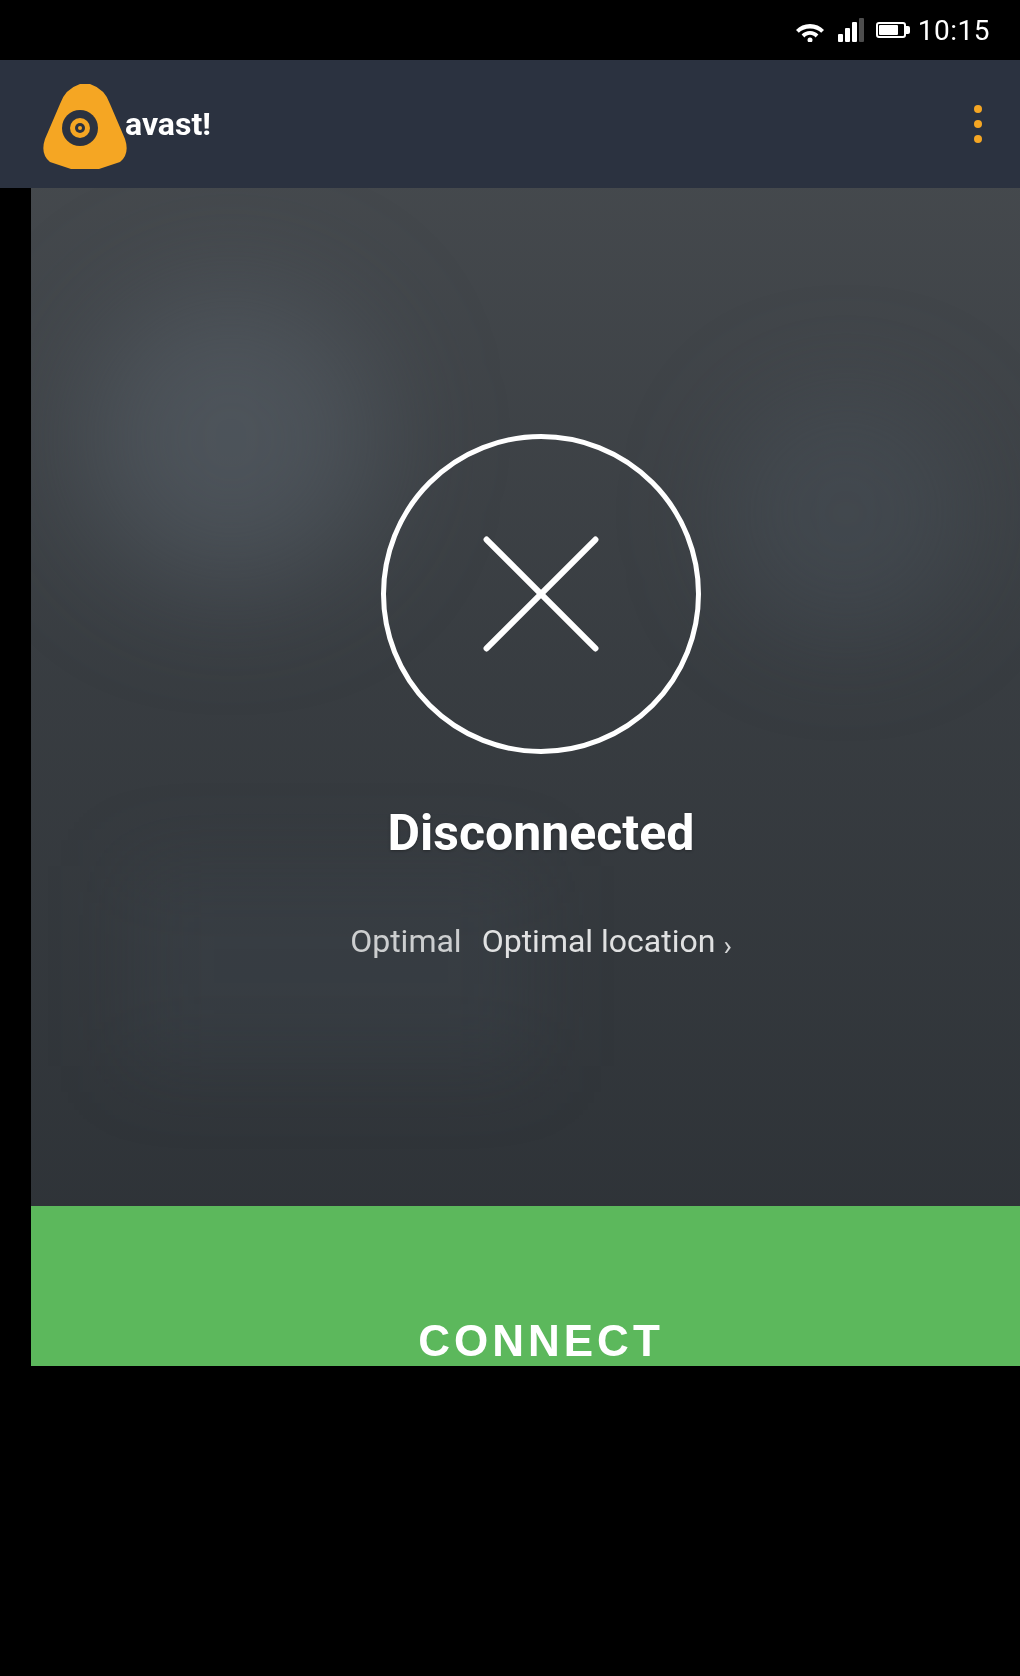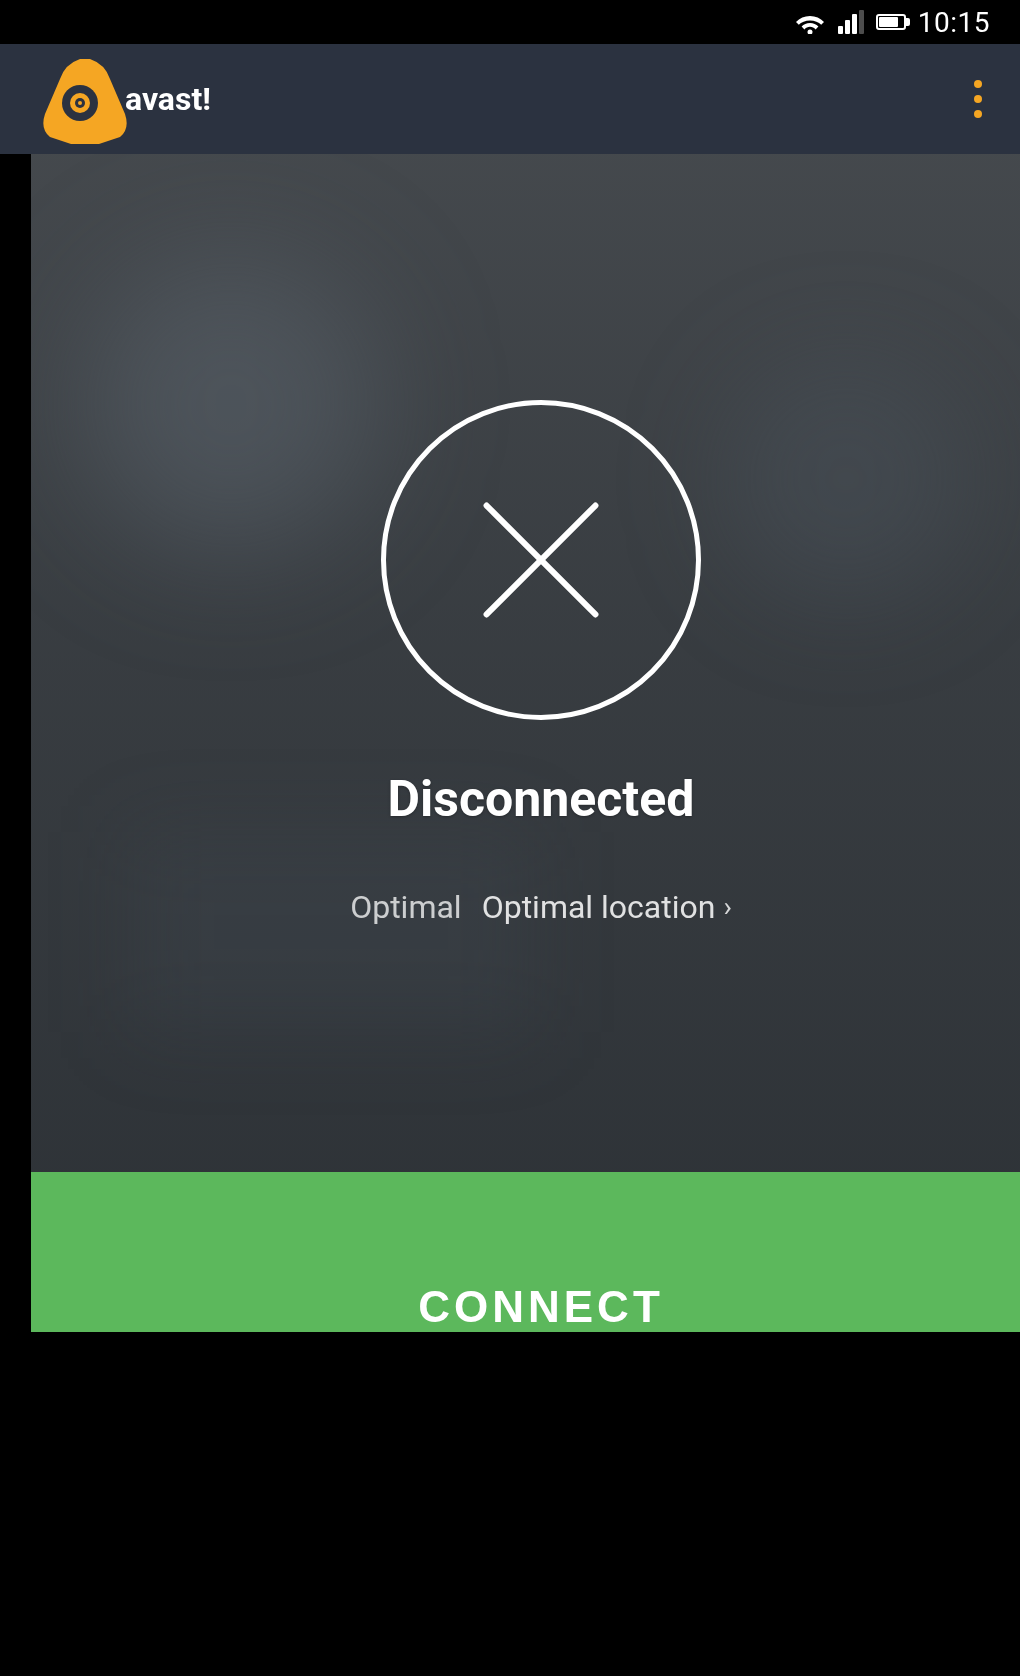--- a/index.html
+++ b/index.html
@@ -12,21 +12,21 @@
       width: 1020px;
       height: 1676px;
       font-family: 'Roboto', Arial, sans-serif;
       overflow: hidden;
       background: #000;
     }
 
     
     .status-bar {
       width: 100%;
-      height: 44px;
+      height: 60px;
       background: #000;
       display: flex;
       align-items: center;
       justify-content: flex-end;
       padding: 0 30px;
       gap: 16px;
     }
 
     .status-icons {
       display: flex;
@@ -67,21 +67,21 @@
     .time {
       color: #fff;
       font-size: 28px;
       font-weight: 400;
       letter-spacing: 0.5px;
     }
 
     
     .app-bar {
       width: 100%;
-      height: 110px;
+      height: 128px;
       background: #2b3240;
       display: flex;
       align-items: center;
       justify-content: space-between;
       padding: 0 30px;
     }
 
     .logo-area {
       display: flex;
       align-items: center;
@@ -240,21 +240,21 @@
       color: rgba(255, 255, 255, 0.75);
       font-size: 32px;
       font-weight: 400;
     }
 
     .location-value {
       color: rgba(255, 255, 255, 0.85);
       font-size: 32px;
       font-weight: 400;
       display: flex;
-      align-items: center;
+      align-items: flex-end;
       gap: 8px;
     }
 
     .chevron-right {
       color: rgba(255,255,255,0.8);
       font-size: 28px;
       line-height: 1;
     }
 
     

